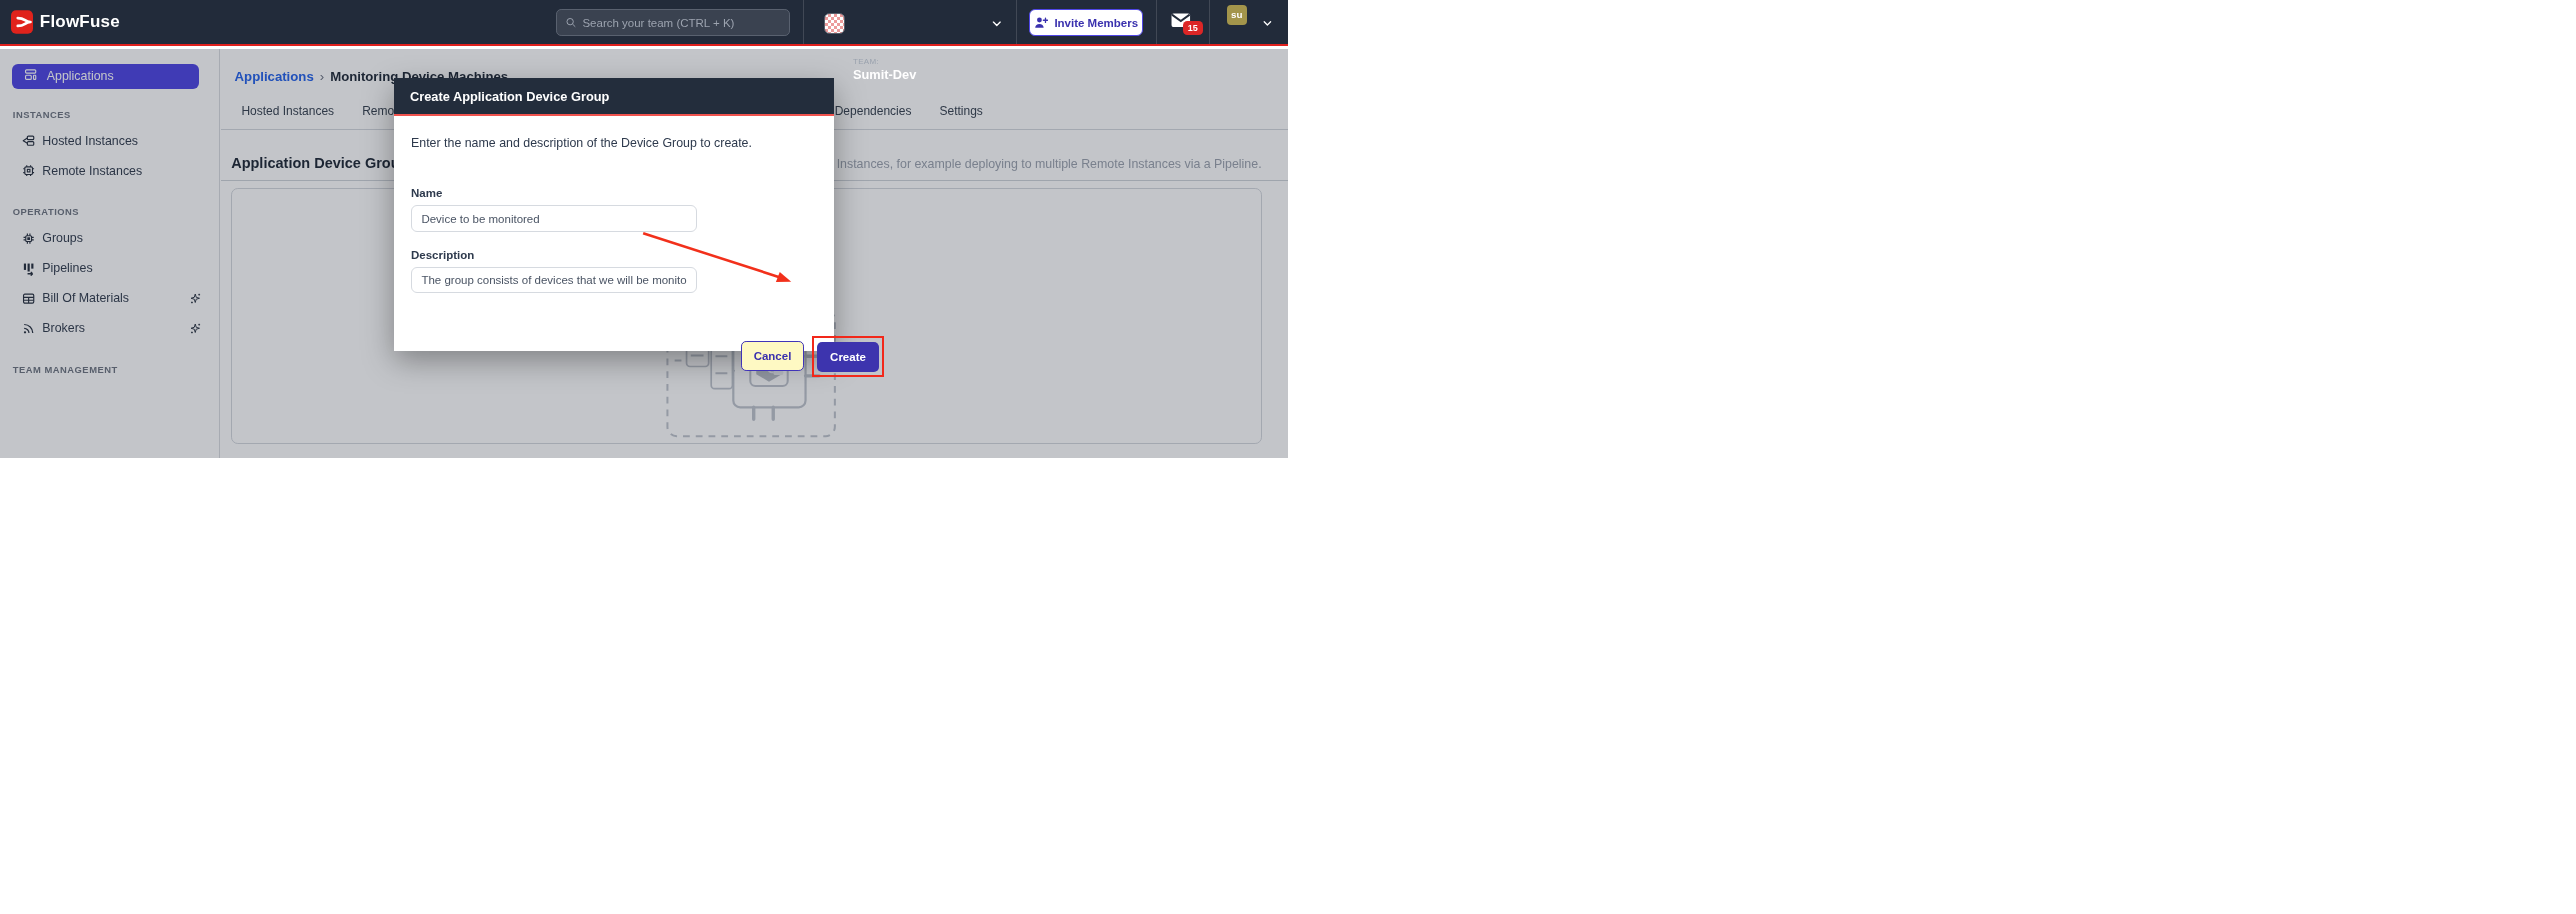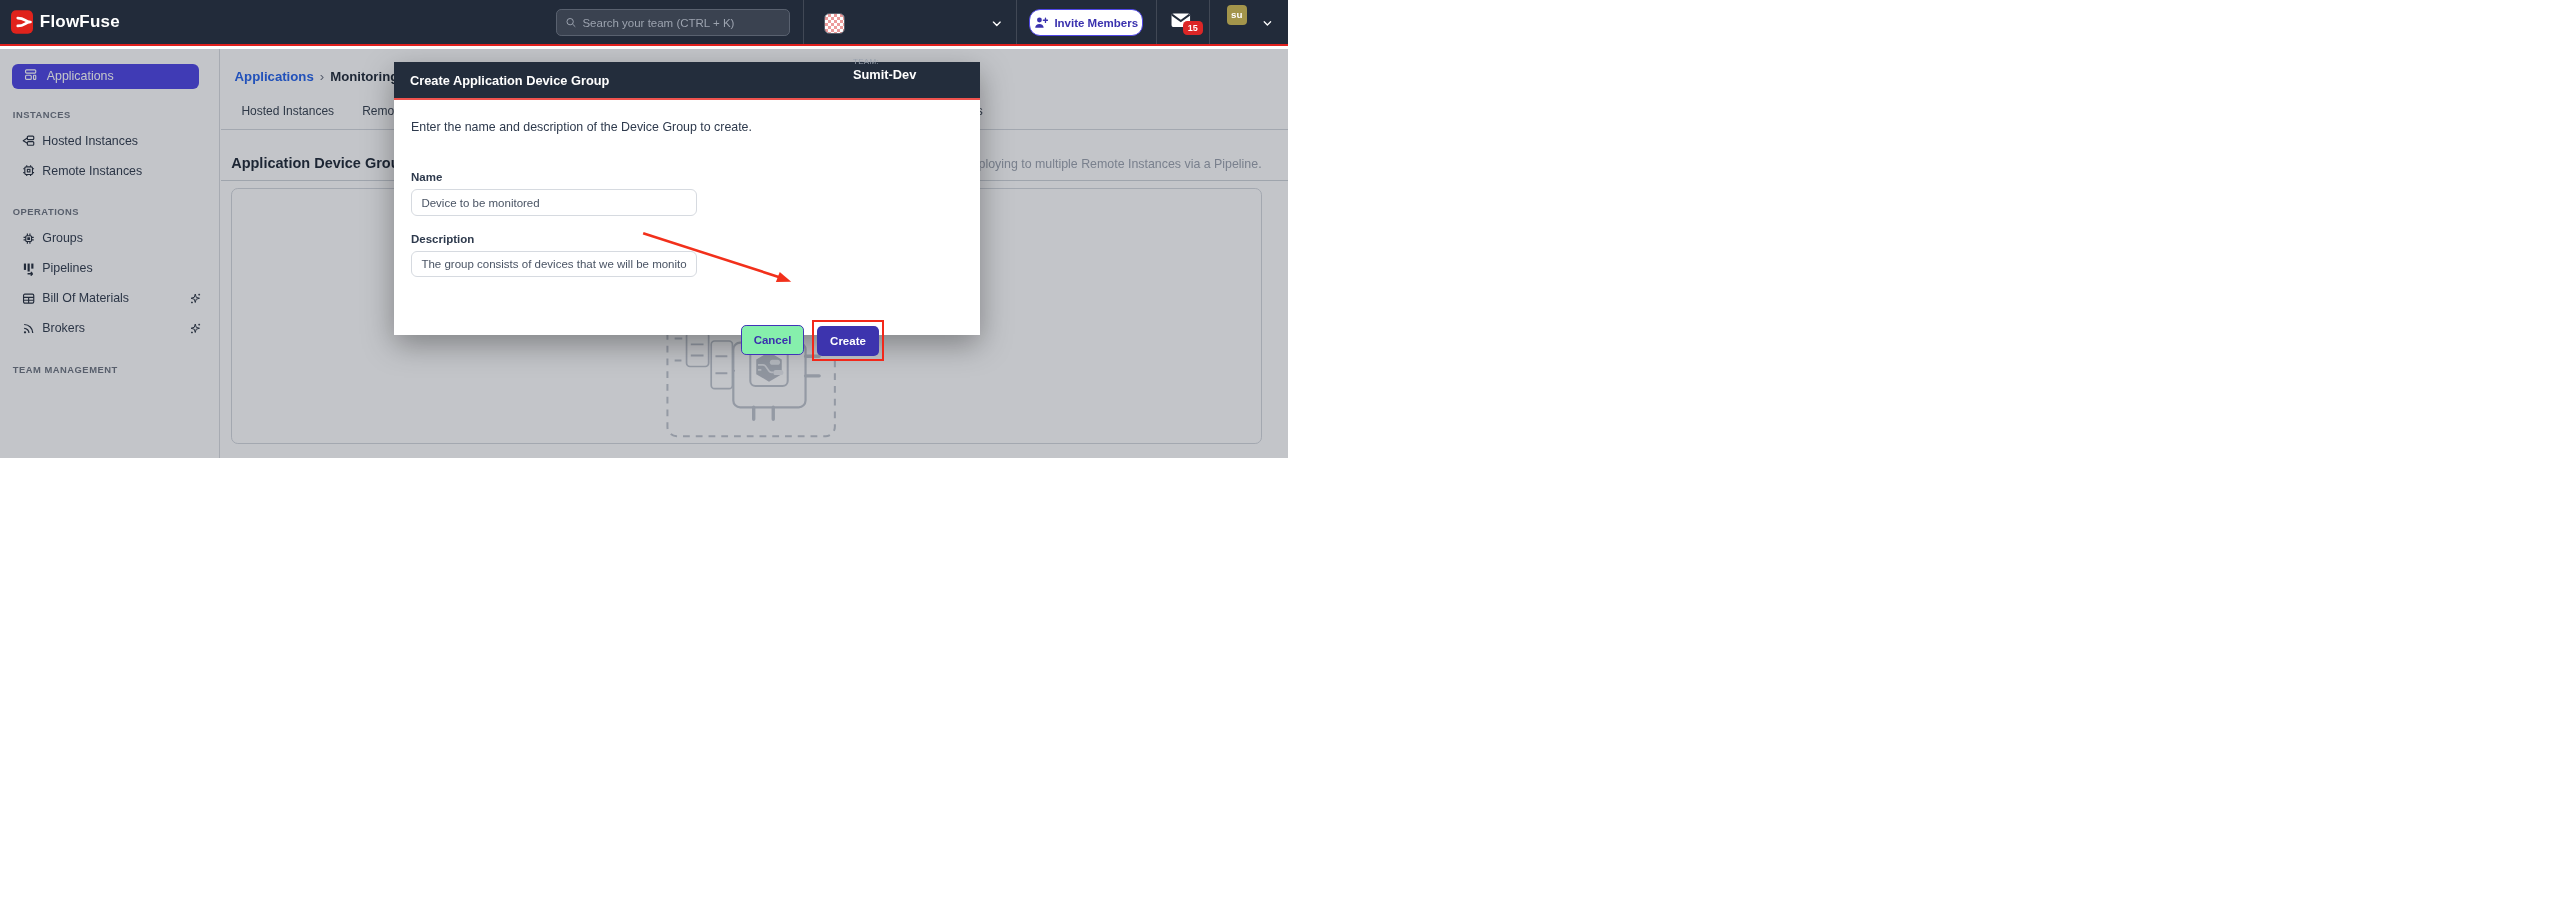--- a/index.html
+++ b/index.html
@@ -22,21 +22,21 @@
   .team-avatar { left:825px; top:13.6px; width:19px; height:19px; border-radius:4.3px;
                  background:#fff;
                  background-image:repeating-conic-gradient(#EC9B9B 0% 25%, #ffffff 0% 50%);
                  background-size:6px 6px; outline:0.9px solid rgba(255,255,255,.25); }
   .team-meta { left:853px; top:8.5px;margin-top:48px; }
   .team-label { color:#9AA2AE; font-size:8px; letter-spacing:0.3px; }
   .team-name { color:#fff; font-size:12.8px; font-weight:bold; margin-top:1.7px; }
   .chev { color:#fff; }
   .team-chev { left:990px; top:17px; }
   .invite-btn { left:1029px; top:9.4px; width:114px; height:27px; background:#fff;
-                border:1.3px solid #4F46E5; border-radius:11px; display:flex; align-items:center;
+                border:1.3px solid #4F46E5; border-radius:6px; display:flex; align-items:center;
                 justify-content:center; gap:6px; color:#3A31AE; font-size:11.5px; font-weight:bold;
                 cursor:pointer; }
   .mail-wrap { left:1171px; top:12.8px; width:34px; height:25.6px; }
   .badge { position:absolute; left:12px; top:8.5px; min-width:19.6px; height:13.6px; background:#DC2626;
            border-radius:4.3px; color:#fff; font-size:9px; font-weight:bold; display:flex;
            align-items:center; justify-content:center; padding:0 3.4px; }
   .user-avatar { left:1227px; top:5px; width:19.6px; height:19.6px; border-radius:4px; background:#A3954B;
                  color:#fff; font-size:9.8px; font-weight:bold; display:flex; align-items:center;
                  justify-content:center; }
   .user-chev { left:1261px; top:17px; }
@@ -67,33 +67,33 @@
               padding:25px 26.4px 9.4px 10.2px; border-bottom:0.9px solid #CFD4DA; }
   .page-heading { font-size:14.5px; font-weight:bold; color:#1F2937; white-space:nowrap; }
   .page-desc { font-size:12.4px; color:#9CA3AF; white-space:nowrap; overflow:hidden; text-align:right; }
   .panel { margin:6.8px 26.4px 0 10.2px; height:256px; border:0.9px solid #D4D8DE; border-radius:6.8px;
            background:#fff; }
   .illustration { position:absolute; left:446px; top:258px; opacity:.85; }
 
   
   .overlay { position:fixed; left:0; top:49px; width:1288px; height:409px;
              background:rgba(22,30,45,.26); z-index:40; }
-  .modal { position:fixed; left:394px; top:62px; width:586px; height:273px; background:#fff;
+  .modal { position:fixed; left:394px; top:78px; width:440px; height:273px; background:#fff;
            z-index:50; box-shadow:0 10.2px 29px rgba(0,0,0,.35); }
   .modal-header { height:38px; background:#232D3C; border-bottom:2.6px solid #F0534E;
                   display:flex; align-items:center; padding-left:16px; }
   .modal-title { color:#fff; font-size:12.8px; font-weight:bold; }
   .modal-body { position:relative; padding:20.4px 17px 0 17px; height:232px; }
   .modal-intro { font-size:12.4px; color:#2E3A4D; }
   .field-label { margin-top:37px; font-size:11.5px; font-weight:bold; color:#2E3A4D; }
   .field-label.desc { margin-top:17px; }
   .text-input { margin-top:6px; width:286px; height:26.4px; border:0.9px solid #D6DAE0; border-radius:6px;
                 font-size:11.5px; color:#4A5464; padding:0 9.4px; outline:none; font-family:inherit;
                 white-space:nowrap; overflow:hidden; display:block; }
-  .cancel-btn { position:absolute; left:347px; top:225px; width:63px; height:30px; background:#86efac;
+  .cancel-btn { position:absolute; left:347px; top:225px; width:63px; height:30px; background:#fef9c3;
                 border:0.9px solid #4034B8; border-radius:5.1px; color:#3A31AE; font-size:11.5px;
                 font-weight:bold; cursor:pointer; font-family:inherit; }
   .red-box { position:absolute; left:418px; top:220px; width:72px; height:41px;
              border:2.1px solid #F2281A; display:flex; align-items:center; justify-content:center; }
   .create-btn { width:62px; height:30px; background:#3D34AE; border:none; border-radius:5.1px;
                 color:#fff; font-size:11.5px; font-weight:bold; cursor:pointer; font-family:inherit; }
   .anno-arrow { position:fixed; left:0; top:0; z-index:60; pointer-events:none; }
 </style>
 </head>
 <body>

